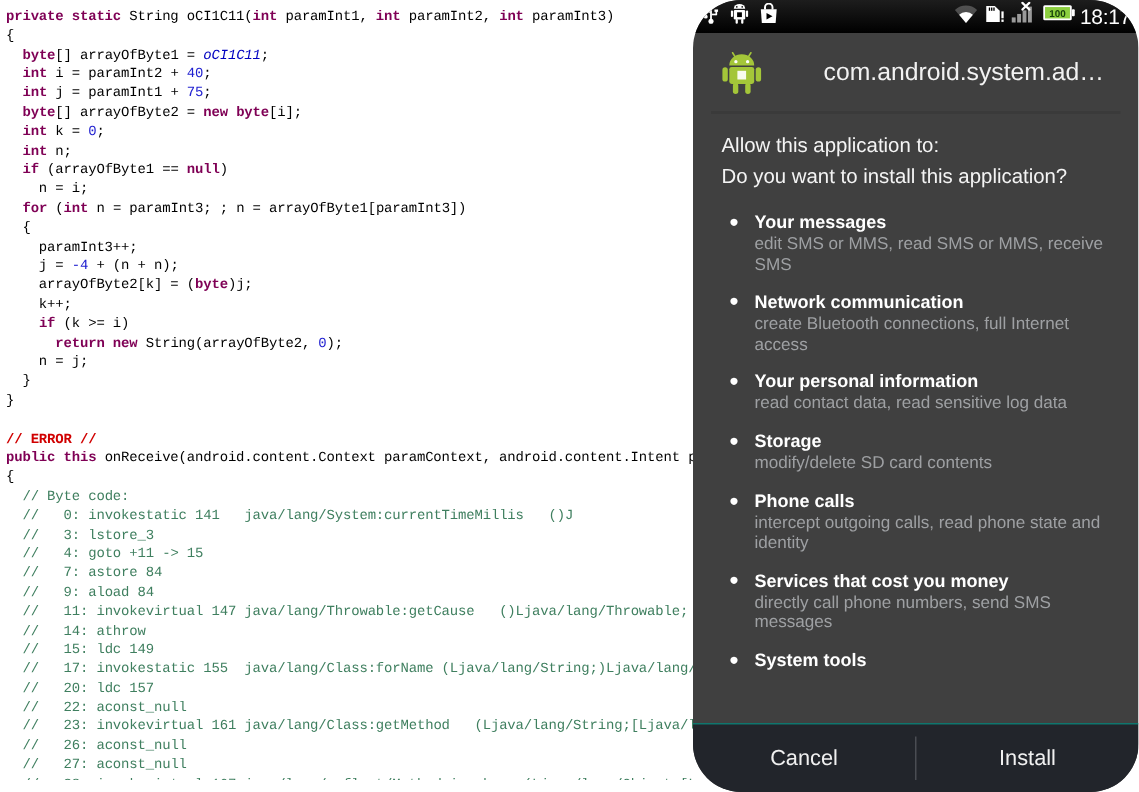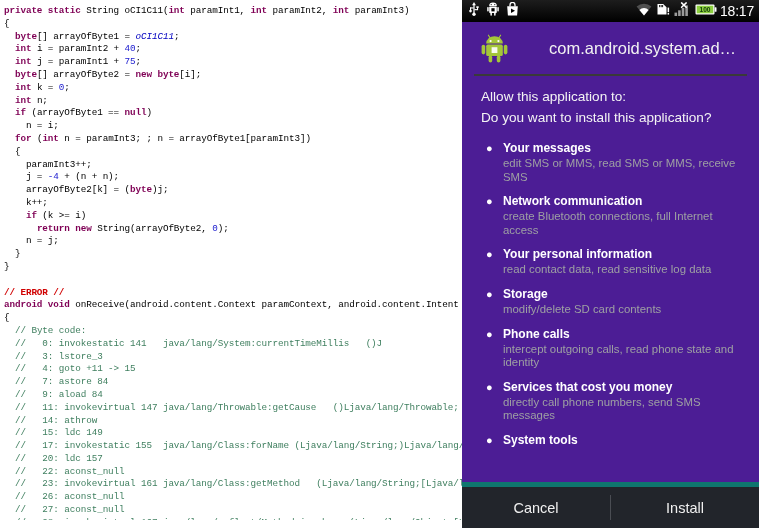--- a/index.html
+++ b/index.html
@@ -38,25 +38,26 @@
   .num { color: #2020d0; }
   .fld { color: #0000c0; font-style: italic; }
   .cmt { color: #3f7f5f; }
   .err { color: #d00000; font-weight: bold; }
 
   
   #phone {
     position: relative;
     width: 297px;
     height: 528px;
-    background: #4c1d95;
+    background: #404040;
     color: #ffffff;
     overflow: hidden;
     display: flex;
     flex-direction: column;
+    border-radius: 32px;
   }
 
   
   #status-bar {
     height: 22px;
     flex: 0 0 22px;
     background: linear-gradient(#1d1d1d, #000000);
     display: flex;
     align-items: center;
     padding: 0 5px 0 6px;
@@ -133,21 +134,21 @@
   .perm-desc {
     font-size: 11.4px;
     color: #9ea0a3;
     line-height: 13.6px;
     margin-top: 1px;
   }
 
   
   #button-bar {
     flex: 0 0 46px;
-    border-top: 5px solid #0f766e;
+    border-top: 1px solid #0f766e;
     background: #22252b;
     display: flex;
     align-items: stretch;
   }
   .dlg-button {
     flex: 1 1 50%;
     display: flex;
     align-items: center;
     justify-content: center;
     font-size: 14.5px;
@@ -187,21 +188,21 @@
         <div class="code-line">    j = <span class="num">-4</span> + (n + n);</div>
         <div class="code-line">    arrayOfByte2[k] = (<span class="kw">byte</span>)j;</div>
         <div class="code-line">    k++;</div>
         <div class="code-line">    <span class="kw">if </span>(k &gt;= i)</div>
         <div class="code-line">      <span class="kw">return new </span>String(arrayOfByte2, <span class="num">0</span>);</div>
         <div class="code-line">    n = j;</div>
         <div class="code-line">  }</div>
         <div class="code-line">}</div>
         <div class="code-line">&nbsp;</div>
         <div class="code-line"><span class="err">// ERROR //</span></div>
-        <div class="code-line"><span class="kw">android void </span>onReceive(android.content.Context paramContext, android.content.Intent p</div>
+        <div class="code-line"><span class="kw">public this </span>onReceive(android.content.Context paramContext, android.content.Intent p</div>
         <div class="code-line">{</div>
         <div class="code-line">  <span class="cmt">// Byte code:</span></div>
         <div class="code-line">  <span class="cmt">//   0: invokestatic 141   java/lang/System:currentTimeMillis   ()J</span></div>
         <div class="code-line">  <span class="cmt">//   3: lstore_3</span></div>
         <div class="code-line">  <span class="cmt">//   4: goto +11 -&gt; 15</span></div>
         <div class="code-line">  <span class="cmt">//   7: astore 84</span></div>
         <div class="code-line">  <span class="cmt">//   9: aload 84</span></div>
         <div class="code-line">  <span class="cmt">//   11: invokevirtual 147 java/lang/Throwable:getCause   ()Ljava/lang/Throwable;</span></div>
         <div class="code-line">  <span class="cmt">//   14: athrow</span></div>
         <div class="code-line">  <span class="cmt">//   15: ldc 149</span></div>

